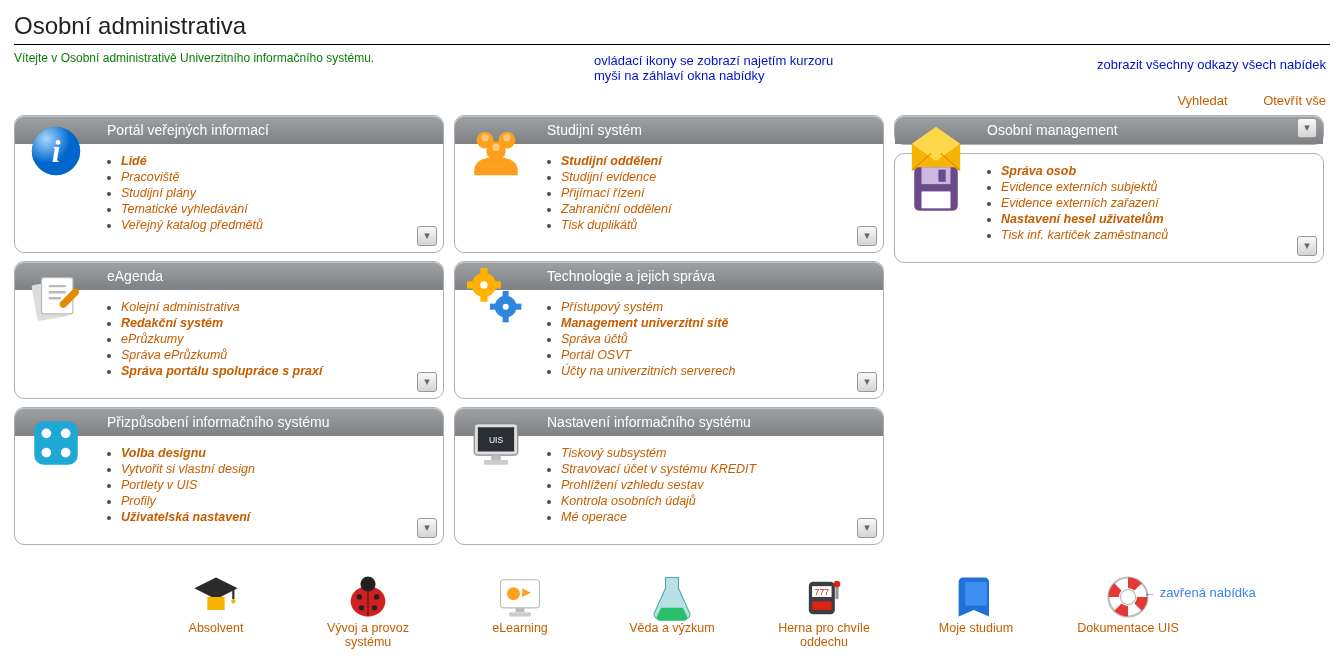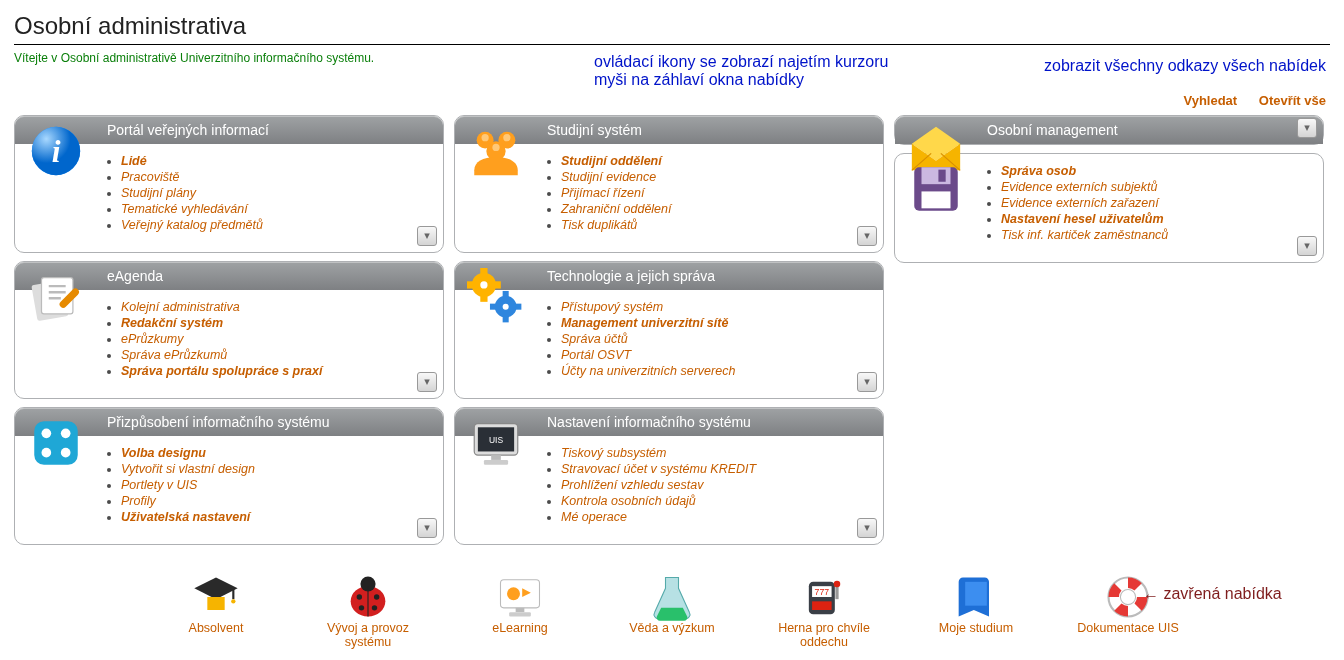--- a/index.html
+++ b/index.html
@@ -21,21 +21,21 @@
     border-top: 1.5px solid #000;
     margin: 4px 0 6px 0;
   }
   .welcome {
     color: #0a7f0a;
     font-size: 12px;
     margin-bottom: 10px;
   }
   .annot {
     color: #0013c9;
-    font-size: 16px;
+    font-size: 13px;
   }
   .top-row-annot {
     position: relative;
     height: 40px;
   }
   .annot-center {
     position: absolute;
     left: 580px;
     top: -22px;
   }
@@ -46,22 +46,21 @@
   }
   .top-links {
     position: absolute;
     right: 4px;
     top: 18px;
     font-size: 13px;
   }
   .top-links a {
     color: #c65e00;
     text-decoration: none;
-    margin-left: 18px;
-    font-weight: bold;
+    margin-left: 32px;
   }
 
   .grid {
     display: flex;
     flex-wrap: wrap;
     gap: 10px;
   }
   .col { width: 430px; }
   .panel {
     border: 1px solid #aeb0b3;
@@ -138,22 +137,22 @@
     width: 110px;
     text-align:center;
     font-size: 12.5px;
     color: #c65e00;
   }
   .irow .ibox {
     width: 52px; height:46px;
     margin: 0 auto 4px;
   }
   .annot-closed {
-    color:#7f1d1d;
-    font-size:16px;
+    color:#3b82f6;
+    font-size:13px;
     text-align:center;
   }
   a { cursor: default; }
 </style>
 </head>
 <body>
 
 <h1>Osobní administrativa</h1>
 <div style="position:relative">
   <div class="top-rule"></div>

